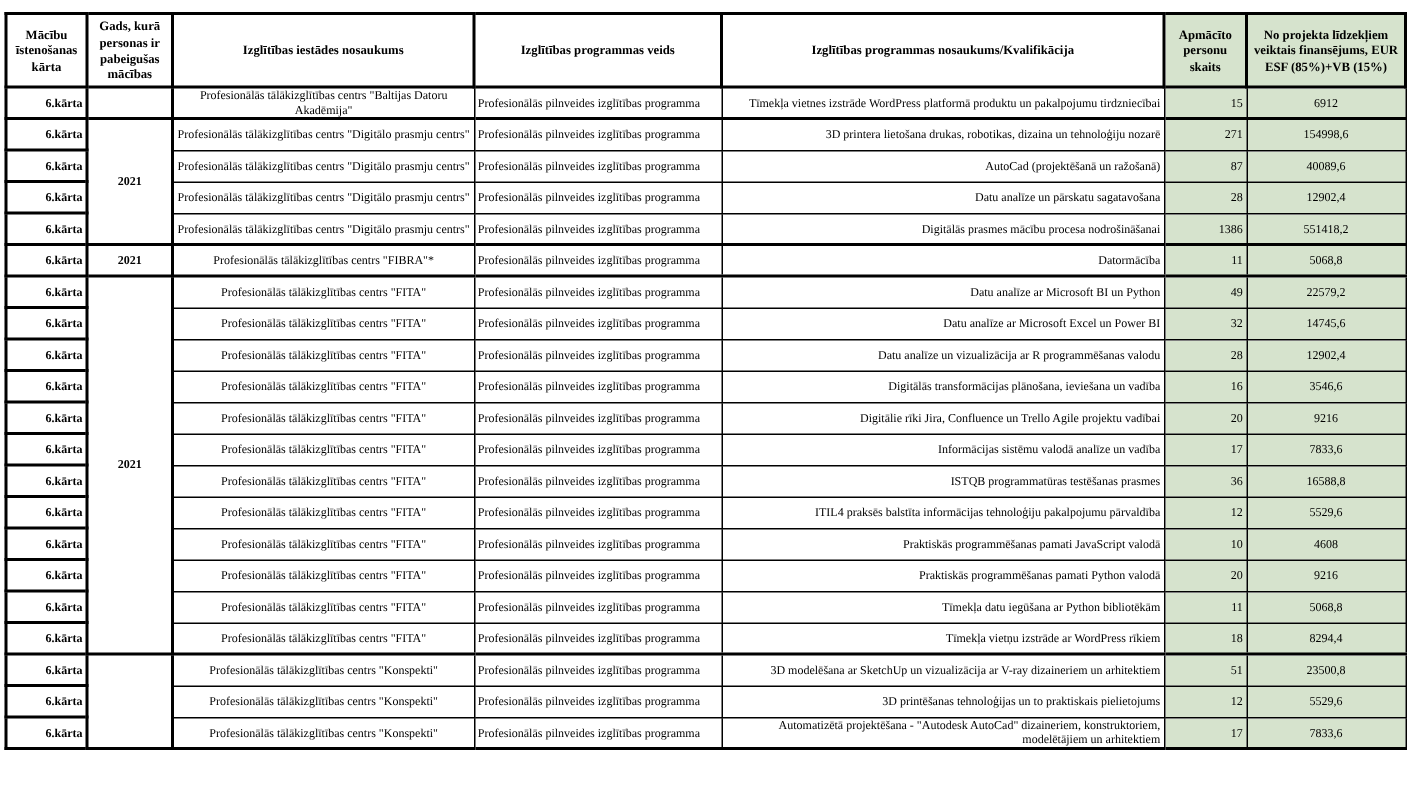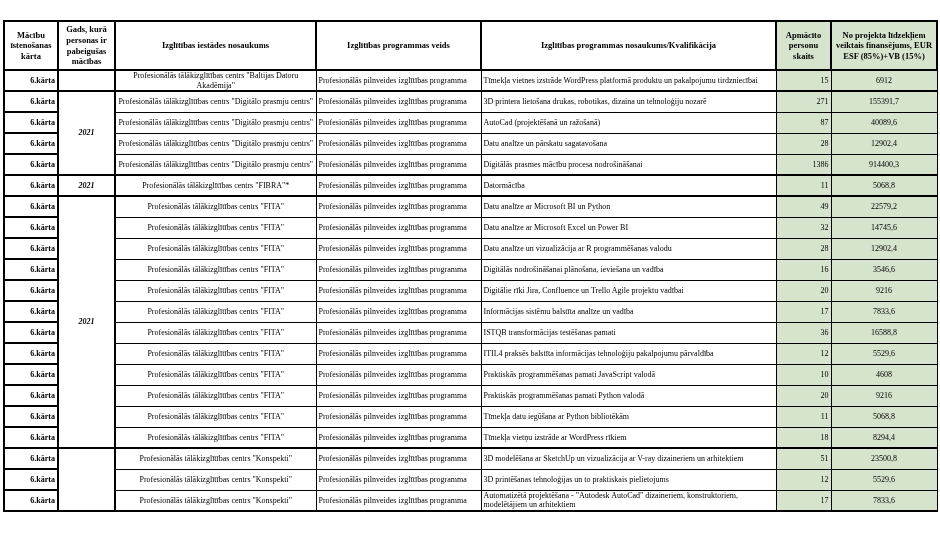--- a/index.html
+++ b/index.html
@@ -7,21 +7,21 @@
     padding: 0;
     width: 940px;
     height: 540px;
     background: #ffffff;
     overflow: hidden;
     font-family: "Liberation Serif", "DejaVu Serif", serif;
   }
   #sheet {
     position: absolute;
     left: 3px;
-    top: 20px;
+    top: 8px;
   }
   table {
     border-collapse: collapse;
     table-layout: fixed;
     width: 933px;
   }
   th, td {
     border: 1px solid #000;
     color: #000;
     overflow: hidden;
@@ -40,24 +40,24 @@
   }
   td {
     font-size: 8px;
     line-height: 1.2;
     height: 21px;
     padding: 0 2px;
     vertical-align: middle;
     background: #ffffff;
   }
   td.c1 { text-align: right; font-weight: bold; border-width: 2px; }
-  td.c2 { text-align: center; font-weight: bold; border-width: 2px; font-style: italic; }
+  td.c2 { text-align: center; font-weight: bold; border-width: 2px; }
   td.c3 { text-align: center; }
   td.c4 { text-align: left; }
-  td.c5 { text-align: left; }
+  td.c5 { text-align: right; }
   td.c6 { text-align: right; }
   td.c7 { text-align: center; font-weight: normal; }
   .green { background: #d6e3cd !important; }
   tr.gs td { border-top-width: 2px; }
   tbody tr:last-child td { border-bottom-width: 2px; }
 </style>
 </head>
 <body>
 
 <div id="sheet">
@@ -92,21 +92,21 @@
           <td class="c6 green">15</td>
           <td class="c7 green">6912</td>
         </tr>
         <tr class="gs">
           <td class="c1">6.kārta</td>
           <td class="c2" rowspan="4">2021</td>
           <td class="c3">Profesionālās tālākizglītības centrs "Digitālo prasmju centrs"</td>
           <td class="c4">Profesionālās pilnveides izglītības programma</td>
           <td class="c5">3D printera lietošana drukas, robotikas, dizaina un tehnoloģiju nozarē</td>
           <td class="c6 green">271</td>
-          <td class="c7 green">155391,7</td>
+          <td class="c7 green">154998,6</td>
         </tr>
         <tr>
           <td class="c1">6.kārta</td>
           <td class="c3">Profesionālās tālākizglītības centrs "Digitālo prasmju centrs"</td>
           <td class="c4">Profesionālās pilnveides izglītības programma</td>
           <td class="c5">AutoCad (projektēšanā un ražošanā)</td>
           <td class="c6 green">87</td>
           <td class="c7 green">40089,6</td>
         </tr>
         <tr>
@@ -116,21 +116,21 @@
           <td class="c5">Datu analīze un pārskatu sagatavošana</td>
           <td class="c6 green">28</td>
           <td class="c7 green">12902,4</td>
         </tr>
         <tr>
           <td class="c1">6.kārta</td>
           <td class="c3">Profesionālās tālākizglītības centrs "Digitālo prasmju centrs"</td>
           <td class="c4">Profesionālās pilnveides izglītības programma</td>
           <td class="c5">Digitālās prasmes mācību procesa nodrošināšanai</td>
           <td class="c6 green">1386</td>
-          <td class="c7 green">914400,3</td>
+          <td class="c7 green">551418,2</td>
         </tr>
         <tr class="gs">
           <td class="c1">6.kārta</td>
           <td class="c2" rowspan="1">2021</td>
           <td class="c3">Profesionālās tālākizglītības centrs "FIBRA"*</td>
           <td class="c4">Profesionālās pilnveides izglītības programma</td>
           <td class="c5">Datormācība</td>
           <td class="c6 green">11</td>
           <td class="c7 green">5068,8</td>
         </tr>
@@ -156,45 +156,45 @@
           <td class="c3">Profesionālās tālākizglītības centrs "FITA"</td>
           <td class="c4">Profesionālās pilnveides izglītības programma</td>
           <td class="c5">Datu analīze un vizualizācija ar R programmēšanas valodu</td>
           <td class="c6 green">28</td>
           <td class="c7 green">12902,4</td>
         </tr>
         <tr>
           <td class="c1">6.kārta</td>
           <td class="c3">Profesionālās tālākizglītības centrs "FITA"</td>
           <td class="c4">Profesionālās pilnveides izglītības programma</td>
-          <td class="c5">Digitālās nodrošināšanai plānošana, ieviešana un vadība</td>
+          <td class="c5">Digitālās transformācijas plānošana, ieviešana un vadība</td>
           <td class="c6 green">16</td>
           <td class="c7 green">3546,6</td>
         </tr>
         <tr>
           <td class="c1">6.kārta</td>
           <td class="c3">Profesionālās tālākizglītības centrs "FITA"</td>
           <td class="c4">Profesionālās pilnveides izglītības programma</td>
           <td class="c5">Digitālie rīki Jira, Confluence un Trello Agile projektu vadībai</td>
           <td class="c6 green">20</td>
           <td class="c7 green">9216</td>
         </tr>
         <tr>
           <td class="c1">6.kārta</td>
           <td class="c3">Profesionālās tālākizglītības centrs "FITA"</td>
           <td class="c4">Profesionālās pilnveides izglītības programma</td>
-          <td class="c5">Informācijas sistēmu balstīta analīze un vadība</td>
+          <td class="c5">Informācijas sistēmu valodā analīze un vadība</td>
           <td class="c6 green">17</td>
           <td class="c7 green">7833,6</td>
         </tr>
         <tr>
           <td class="c1">6.kārta</td>
           <td class="c3">Profesionālās tālākizglītības centrs "FITA"</td>
           <td class="c4">Profesionālās pilnveides izglītības programma</td>
-          <td class="c5">ISTQB transformācijas testēšanas pamati</td>
+          <td class="c5">ISTQB programmatūras testēšanas prasmes</td>
           <td class="c6 green">36</td>
           <td class="c7 green">16588,8</td>
         </tr>
         <tr>
           <td class="c1">6.kārta</td>
           <td class="c3">Profesionālās tālākizglītības centrs "FITA"</td>
           <td class="c4">Profesionālās pilnveides izglītības programma</td>
           <td class="c5">ITIL4 praksēs balstīta informācijas tehnoloģiju pakalpojumu pārvaldība</td>
           <td class="c6 green">12</td>
           <td class="c7 green">5529,6</td>

